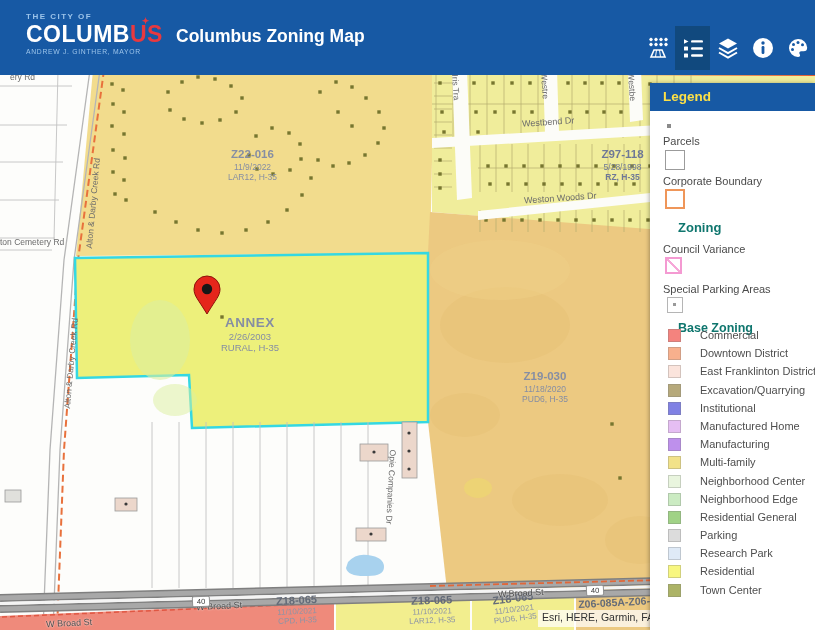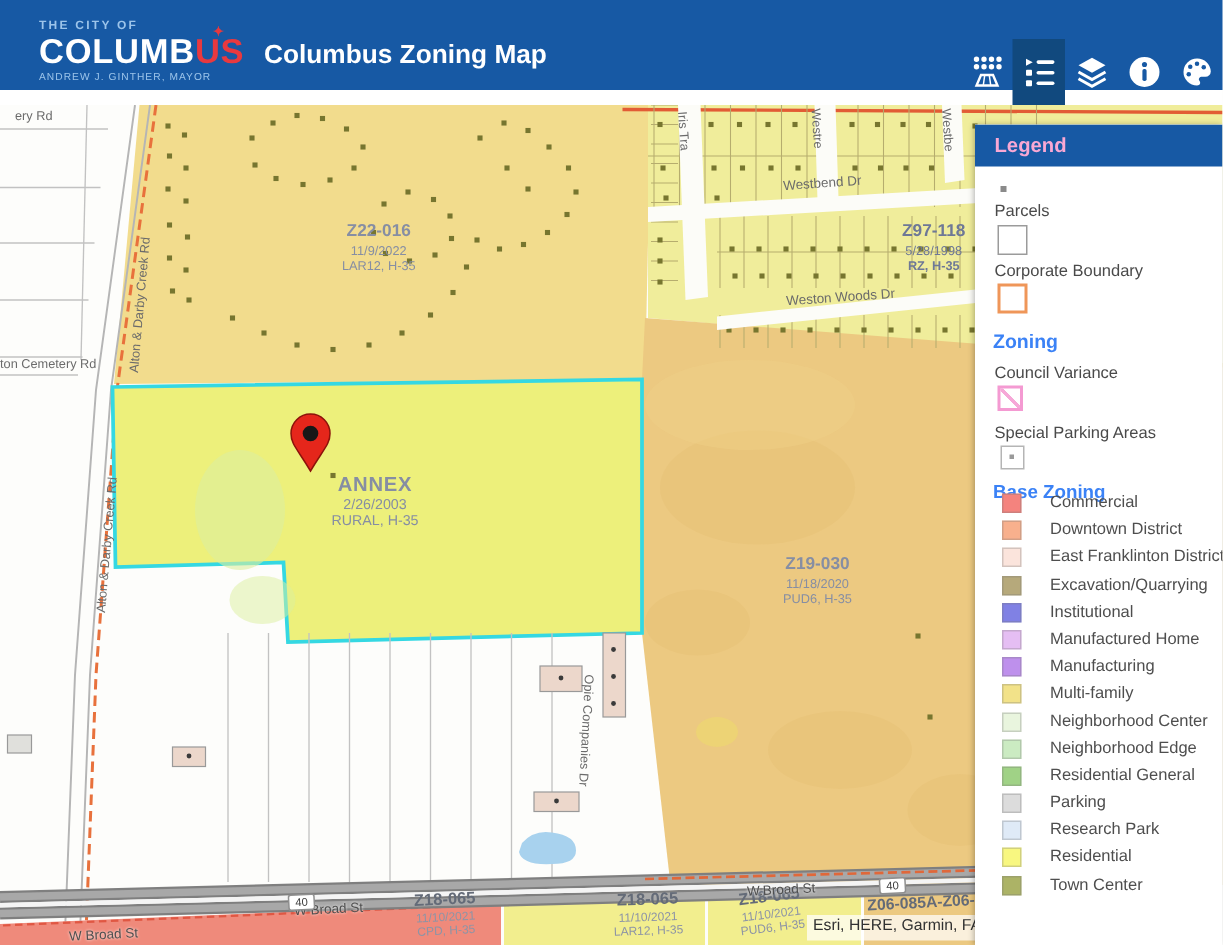--- a/index.html
+++ b/index.html
@@ -1,20 +1,20 @@
 <!DOCTYPE html>
 <html><head>
 <meta charset="utf-8">
 <style>
   *{margin:0;padding:0;box-sizing:border-box}
   html,body{width:815px;height:630px}
   body{position:relative;overflow:hidden;font-family:"Liberation Sans",sans-serif;background:#fff}
 
   
-  .hdr{position:absolute;left:0;top:0;width:815px;height:60px;background:#1759a4;z-index:60}
+  .hdr{position:absolute;left:0;top:0;width:815px;height:75px;background:#1759a4;z-index:60}
   .logo{position:absolute;left:26px;top:13px;line-height:1}
   .logo .cityof{font-size:8px;letter-spacing:1.5px;color:#9cc4ea;font-weight:bold}
   .logo .wordmark{position:relative;font-size:23px;font-weight:bold;color:#fff;letter-spacing:.5px;margin-top:2px}
   .logo .wordmark .accent{color:#e8393f}
   .logo .star{position:absolute;top:-6px;right:13px;font-size:9px;color:#e8393f}
   .logo .mayor{font-size:6.8px;letter-spacing:.7px;color:#9cc4ea;margin-top:3px}
   .apptitle{position:absolute;left:176px;top:26px;font-size:17.5px;font-weight:600;color:#fff}
   .toolbar{position:absolute;right:0;top:26px;display:flex}
   .tbtn{width:35px;height:44px;display:flex;align-items:center;justify-content:center;background:transparent;border:none;color:#fff;cursor:pointer}
   .tbtn.active{background:#11497e}
@@ -29,23 +29,23 @@
   .zsub{font-size:8.5px}
   .z18 .zname{color:#646b78;font-size:11px}
   .z18 .zsub{color:#8d94a6;font-size:8px}
   .street{font-size:9px;color:#6b6b6b}
   .vstreet{font-size:8.5px;color:#6b6b6b;transform-origin:top left}
   .shield{position:absolute;width:18px;height:11px;background:#fff;border:1px solid #8f8f8f;border-radius:2px;font-size:7.5px;line-height:9px;text-align:center;color:#3c3c3c}
   .attrib{position:absolute;left:538px;top:540px;width:122px;height:17px;overflow:hidden;background:rgba(255,255,255,.72);font-size:10.5px;color:#313131;padding:1px 4px;white-space:nowrap}
 
   
   .legend{position:absolute;left:650px;top:83px;width:165px;height:547px;background:#fff;z-index:40;box-shadow:-1px 0 4px rgba(0,0,0,.3);overflow:hidden;font-size:11px;color:#4a4a4a}
-  .lg-head{position:absolute;left:0;top:0;width:100%;height:28px;background:#1759a4;color:#f9a8d4;font-weight:bold;font-size:13.5px;line-height:28px;padding-left:13px;z-index:2}
+  .lg-head{position:absolute;left:0;top:0;width:100%;height:28px;background:#1759a4;color:#fde047;font-weight:bold;font-size:13.5px;line-height:28px;padding-left:13px;z-index:2}
   .lg-item-label{position:absolute;left:13px;z-index:1}
-  .lg-section{position:absolute;left:12px;font-weight:bold;color:#3b82f6;z-index:1}
+  .lg-section{position:absolute;left:28px;font-weight:bold;color:#0f766e;z-index:1}
   .sw{position:absolute;background:#fff;z-index:1}
   .addr-dot{position:absolute;left:17px;top:41px;width:4px;height:4px;background:#8a8a8a;z-index:1}
   .sw-parcels{left:15px;top:67px;width:20px;height:20px;border:1.5px solid #9b9b9b}
   .sw-corp{left:15px;top:106px;width:20px;height:20px;border:2px solid #ef9659}
   .sw-cv{left:15px;top:174px;width:17px;height:17px;border:2px solid #f49ad2;background:linear-gradient(45deg,transparent 44%,#f6a8d8 44%,#f6a8d8 56%,transparent 56%),#fff}
   .sw-sp{left:17px;top:214px;width:16px;height:16px;border:1.5px solid #b5b5b5}
   .sw-sp::after{content:"";position:absolute;left:5px;top:5px;width:3px;height:3px;background:#9a9a9a}
   .bz-rows{position:absolute;left:13px;top:246px;right:0;z-index:1}
   .bz-row{height:18.2px;display:flex;align-items:flex-start}
   .bz-sw{width:13px;height:13px;margin-left:5px;border:1px solid rgba(120,120,120,.3);flex:none}

